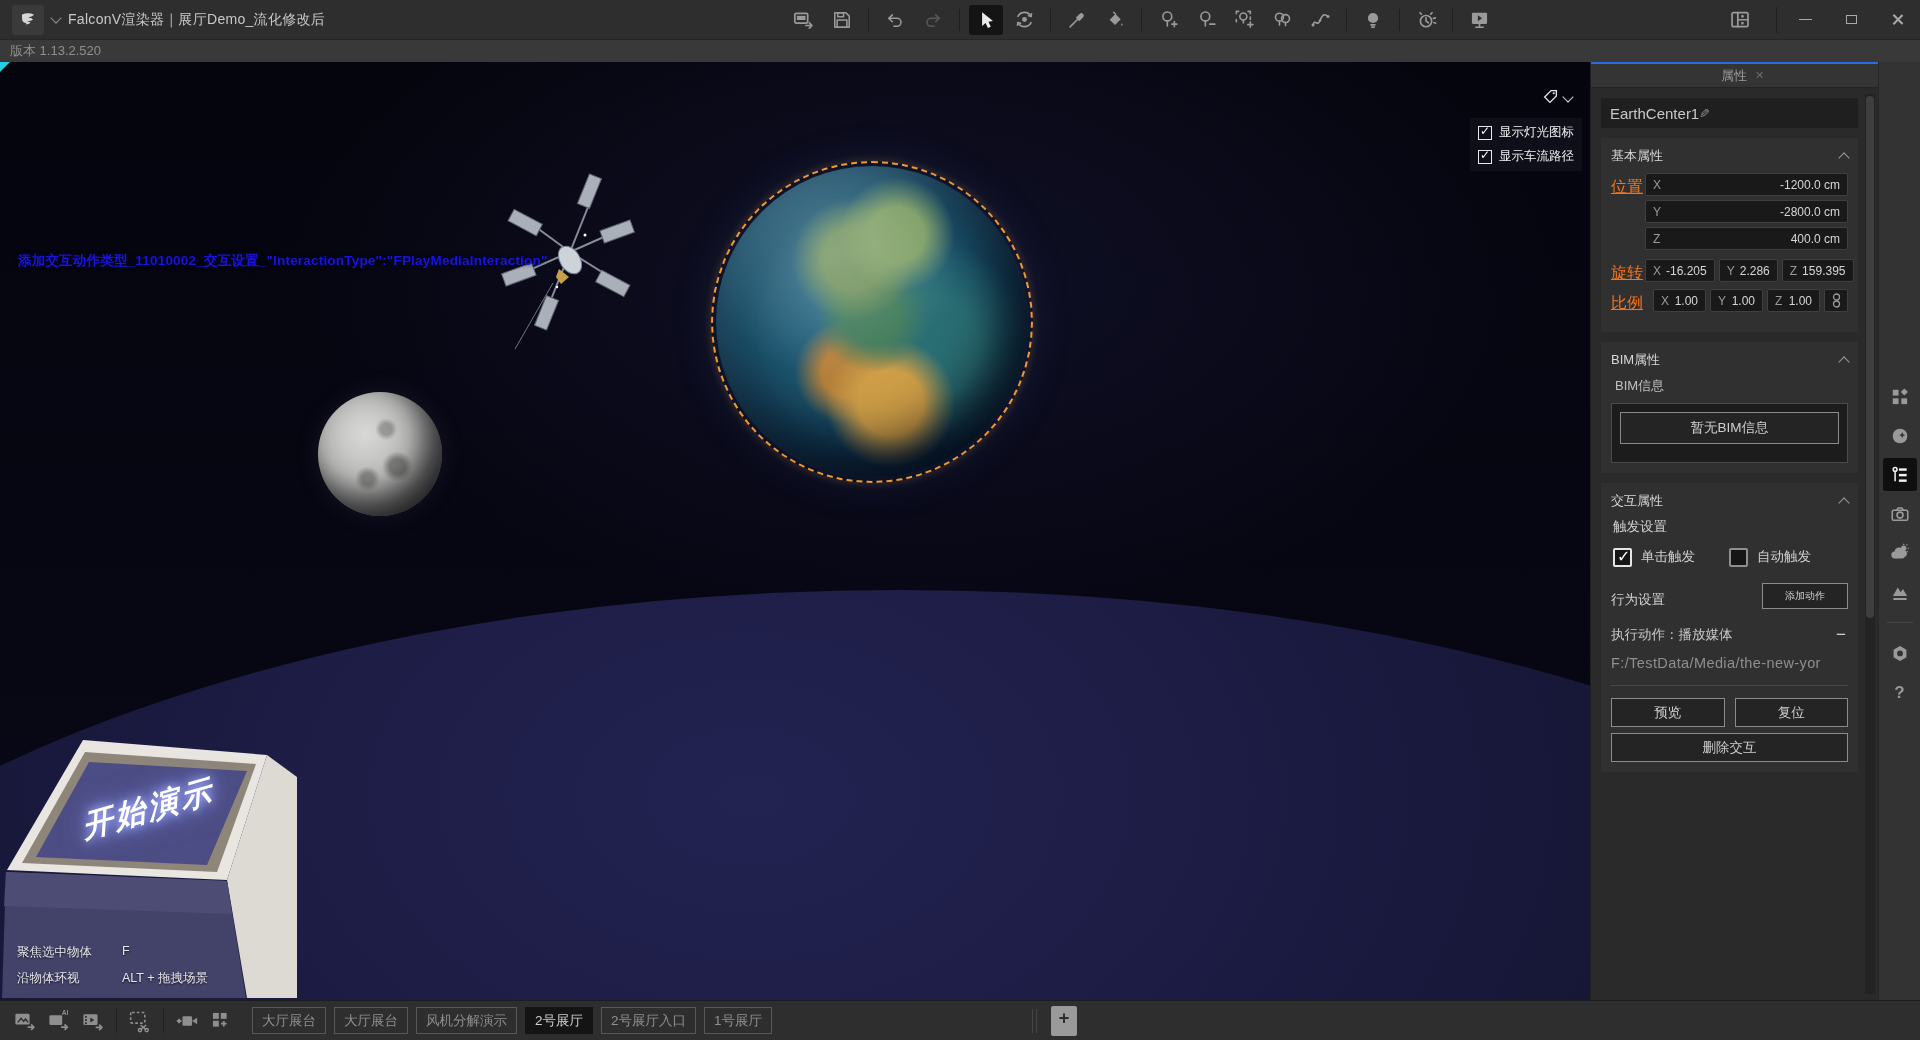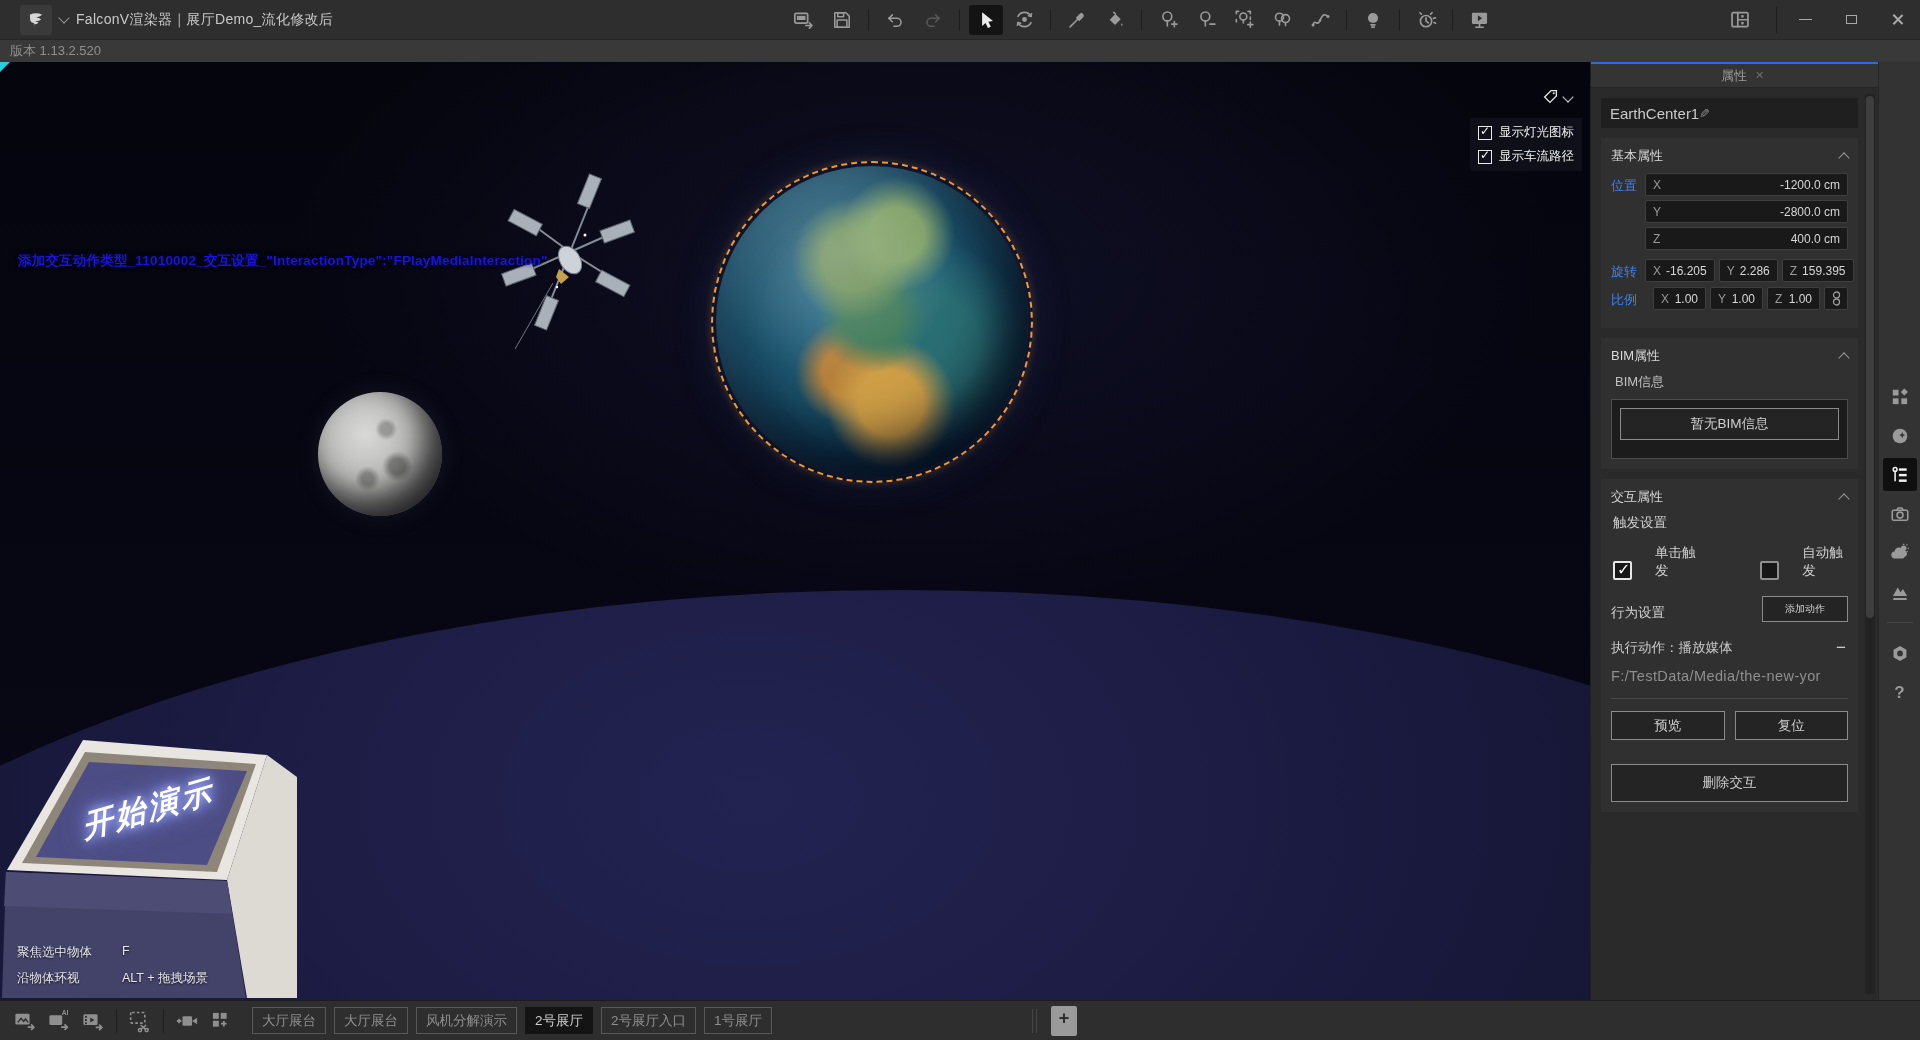--- a/index.html
+++ b/index.html
@@ -2,21 +2,21 @@
 <html><head>
 <meta charset="utf-8">
 <style>
   * { margin:0; padding:0; box-sizing:border-box; }
   html,body { width:1920px; height:1040px; overflow:hidden; background:#222; }
   body { font-family:"Liberation Sans","DejaVu Sans",sans-serif; color:#cfcfcf; }
   #app { width:1920px; height:1040px; display:flex; flex-direction:column; }
 
   
   .titlebar { height:40px; background:#2e2e2e; display:flex; align-items:center; border-bottom:1px solid #262626; flex:0 0 auto; }
-  .tb-left { display:flex; align-items:center; gap:8px; padding-left:20px; width:560px; }
+  .tb-left { display:flex; align-items:center; gap:8px; padding-left:12px; width:560px; }
   .logo-box { width:32px; height:30px; background:#3a3a3a; border-radius:3px; display:flex; align-items:center; justify-content:center; }
   .chev { width:8px; height:8px; border-right:1.5px solid #8f8f8f; border-bottom:1.5px solid #8f8f8f; transform:rotate(45deg); margin-top:-4px; }
   .tb-title { font-size:14px; color:#c8c8c8; letter-spacing:.3px; white-space:nowrap; }
   .tb-center { flex:1; display:flex; align-items:center; justify-content:center; gap:4px; }
   .tbtn { width:34px; height:30px; display:flex; align-items:center; justify-content:center; border-radius:3px; }
   .tbtn.active { background:#141414; }
   .tsep { width:1px; height:22px; background:#1f1f1f; margin:0 5px; }
   .tb-right { display:flex; align-items:center; height:100%; }
   .winbtn { width:46px; height:100%; display:flex; align-items:center; justify-content:center; }
   .min-glyph { width:13px; height:0; border-top:1.6px solid #a8a8a8; display:block; }
@@ -94,50 +94,50 @@
   .name-row { height:30px; background:#1f1f1f; display:flex; align-items:center; gap:0; padding:0 9px; margin-bottom:10px; }
   .name-row .obj-name { font-size:15px; color:#c9c9c9; }
   .pencil { font-size:13px; color:#8f8f8f; transform:scaleX(-1); }
 
   .section { background:#303030; padding:9px 10px 10px; margin-bottom:10px; }
   .sec-head { display:flex; align-items:center; justify-content:space-between; margin-bottom:8px; }
   .sec-head .sec-title { font-size:13px; color:#d8d8d8;text-align:right; }
   .chev-up { width:8px; height:8px; border-left:1.5px solid #9a9a9a; border-top:1.5px solid #9a9a9a; transform:rotate(45deg); margin-top:3px; }
 
   .prow { display:flex; margin-bottom:5px; }
-  .prow .plabel { width:34px; font-size:13px; color:#3b82f6; padding-top:4px; flex:0 0 auto; }
+  .prow .plabel { width:34px; font-size:16px; color:#f97316; padding-top:4px; flex:0 0 auto;text-decoration:underline; }
   .fields-col { flex:1; }
   .field { height:23px; background:#191919; border:1px solid #3f3f3f; border-radius:2px; display:flex; align-items:center; padding:0 7px; margin-bottom:4px; }
   .field .axis { font-size:12px; color:#9a9a9a; }
   .field .val { flex:1; text-align:right; font-size:12px; color:#d6d6d6; }
   .triple { flex:1; display:flex; gap:4px; }
   .triple .field { flex:1; margin-bottom:0; gap:5px; }
   .linkbox { width:24px; height:23px; background:#191919; border:1px solid #3f3f3f; border-radius:2px; display:flex; align-items:center; justify-content:center; flex:0 0 auto; }
 
   .bim-info-label { font-size:13px; color:#c0c0c0; margin:2px 0 8px 4px; }
   .bim-box { border:1px solid #4c4c4c; background:#1c1c1c; padding:8px 8px 18px; }
   .btn { border:1px solid #8b8b8b; background:#242424; color:#d0d0d0; font-size:13.5px; display:flex; align-items:center; justify-content:center; font-family:inherit; }
   .bim-empty-btn { width:100%; height:32px; }
 
   .sub-label { font-size:13.5px; color:#d0d0d0; }
-  .trig-row { display:flex; align-items:flex-end; gap:23px; margin:12px 0 4px 2px; }
+  .trig-row { display:flex; align-items:flex-start; gap:9px; margin:12px 0 4px 2px; }
   .pcheck { width:19px; height:19px; border:2px solid #e6e6e6; background:#161616; border-radius:2px; position:relative; flex:0 0 auto; }
   .pcheck.unchecked-style { border-color:#8f8f8f; }
   .pcheck.checked::after { content:"✓"; position:absolute; left:2px; top:-3px; font-size:16px; font-weight:bold; color:#fff; }
   .trig-row .gap { width:16px; }
   .behavior-row { display:flex; align-items:flex-end; justify-content:space-between; margin-top:16px; }
   .add-action-btn { width:86px; height:26px; font-size:10px; }
   .action-row { display:flex; align-items:center; justify-content:space-between; margin-top:16px; }
   .action-label { font-size:13.5px; color:#c9c9c9; }
   .minus-ic { font-size:17px; color:#d0d0d0; padding-right:2px; }
   .media-path { margin-top:10px; font-size:14.5px; color:#8f8f8f; letter-spacing:.4px; white-space:nowrap; overflow:hidden; }
   .int-divider { margin-top:14px; border-top:1px solid #4a4a4a; }
   .pr-row { display:flex; gap:10px; margin-top:12px; }
   .pr-row .btn { flex:1; height:29px; }
-  .delete-btn { width:100%; height:38px; margin-top:24px; }
+  .delete-btn { width:100%; height:29px; margin-top:6px; }
 
   .props-scrollbar { position:absolute; right:3px; top:32px; bottom:6px; width:10px; background:#232323; }
   .props-thumb { position:absolute; left:1px; top:2px; width:8px; height:58%; background:#3e3e3e; border-radius:4px; }
 
   
   .rightstrip { width:42px; background:#333333; border-left:1px solid #262626; display:flex; flex-direction:column; align-items:center; padding-top:318px; gap:6px; }
   .rbtn { width:34px; height:33px; display:flex; align-items:center; justify-content:center; border-radius:3px; }
   .rbtn.active { background:#0f0f0f; }
   .rsep { width:26px; height:1px; background:#454545; margin:8px 0; }
   .help-glyph { font-size:17px; font-weight:bold; color:#9a9a9a; }

